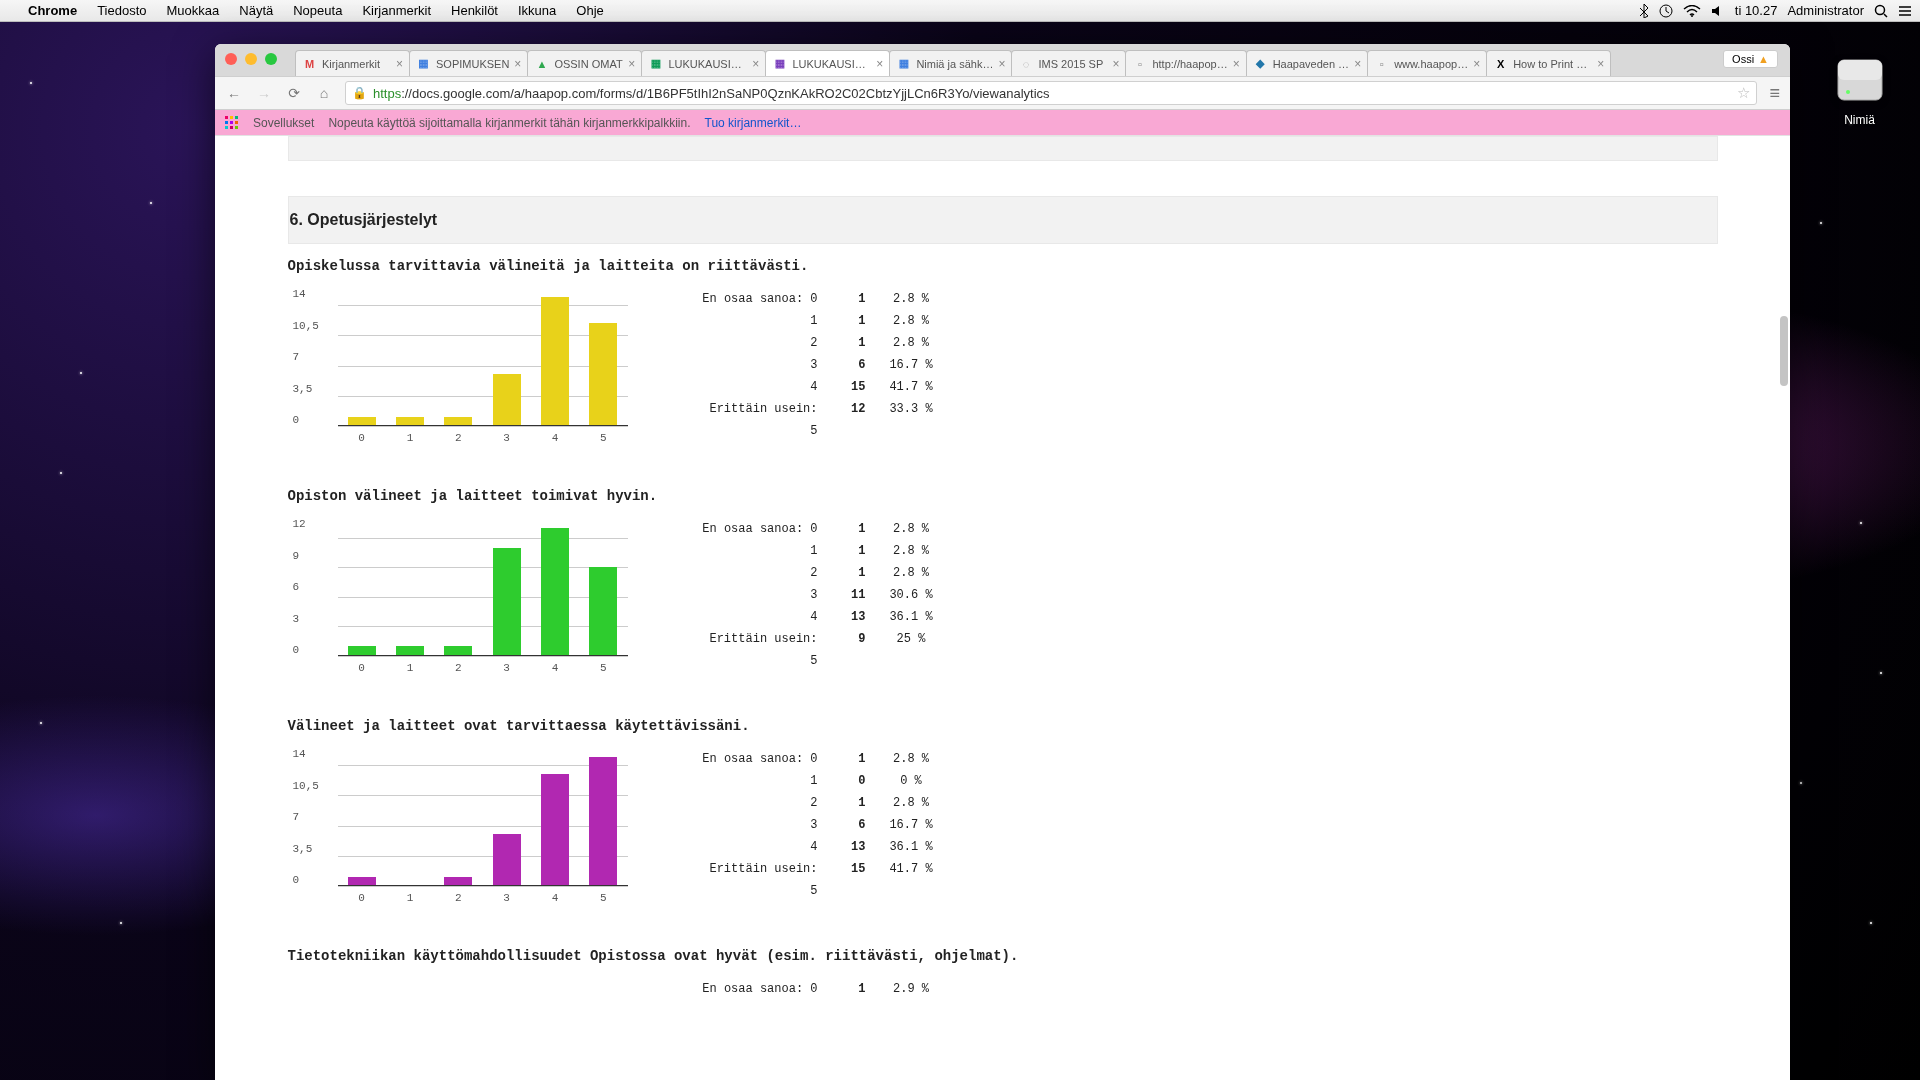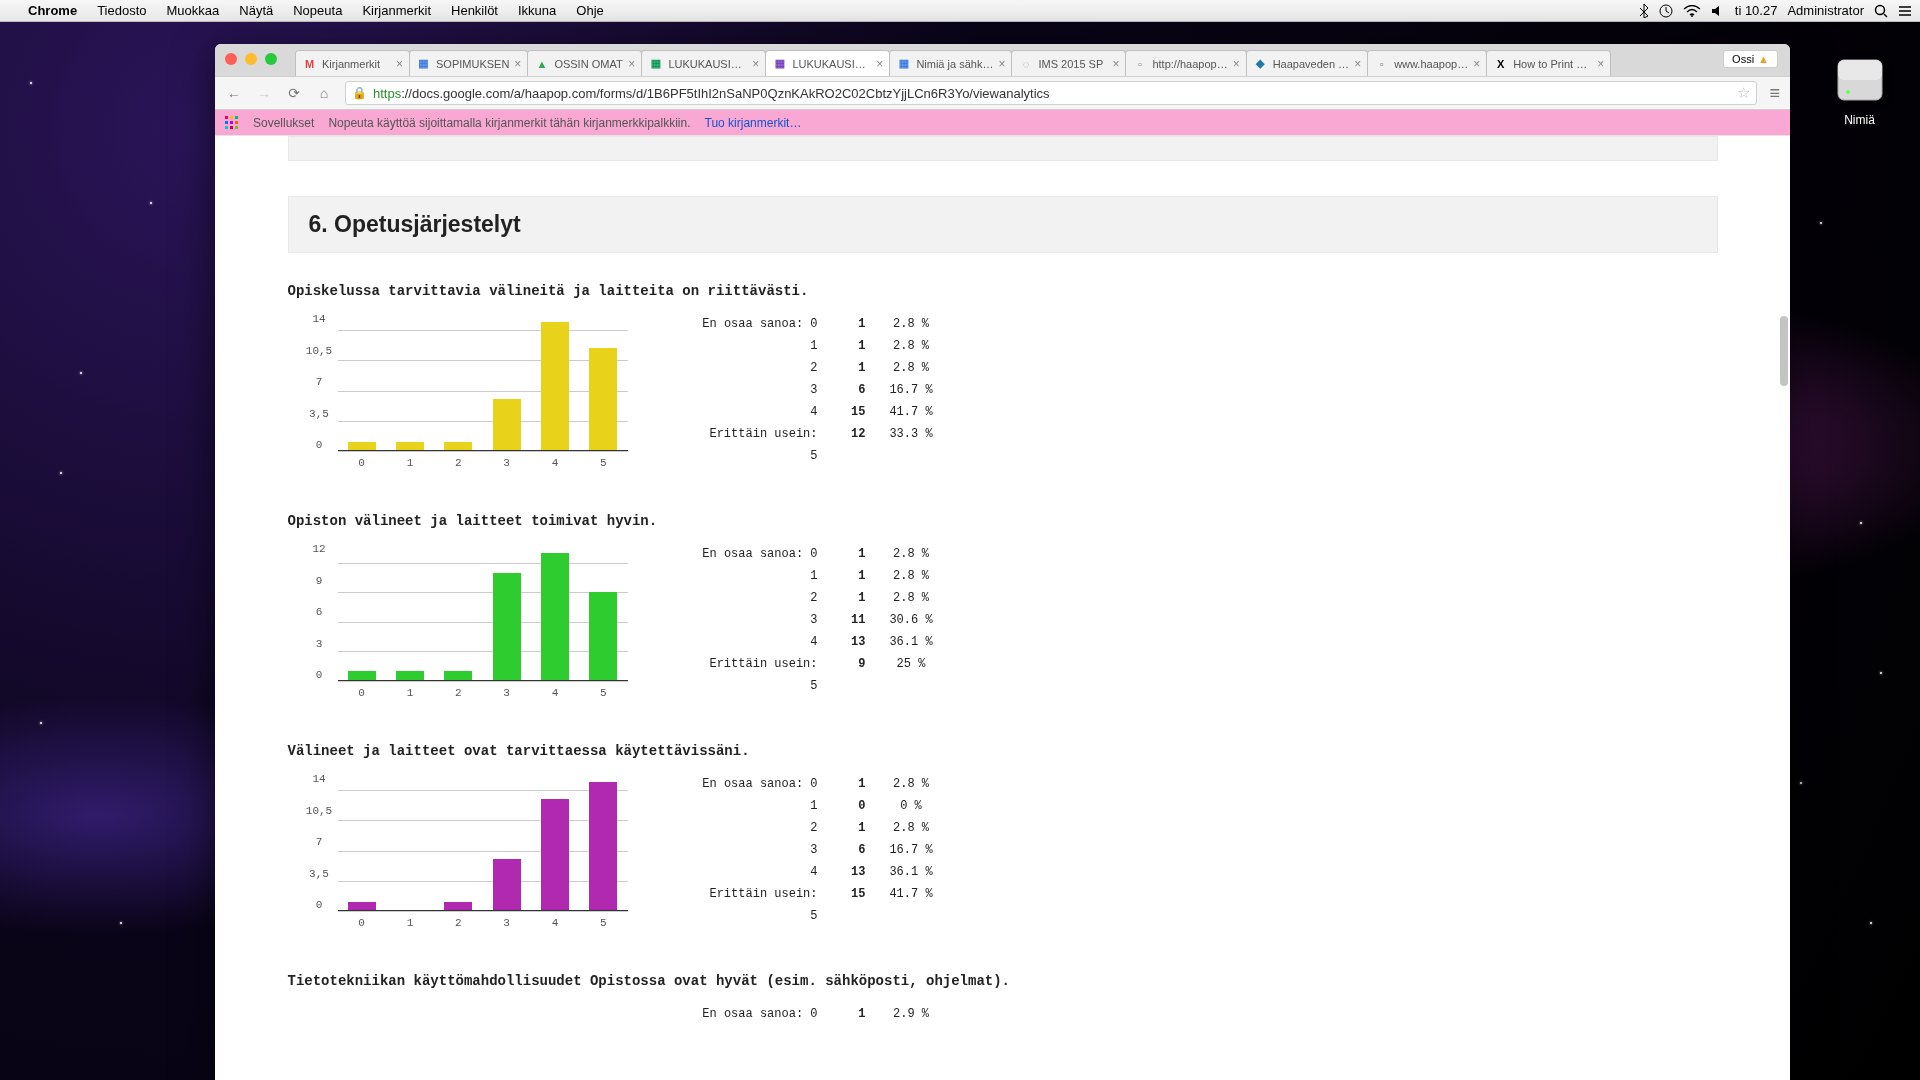--- a/index.html
+++ b/index.html
@@ -69,30 +69,30 @@
   .bkbar .apps-icon span { background:#e06; }
   .bkbar .apps-icon span:nth-child(2){background:#fb0;} .bkbar .apps-icon span:nth-child(3){background:#0b7;}
   .bkbar .apps-icon span:nth-child(4){background:#07e;} .bkbar .apps-icon span:nth-child(5){background:#a0e;}
   .bkbar .apps-icon span:nth-child(6){background:#e60;} .bkbar .apps-icon span:nth-child(7){background:#0cc;}
   .bkbar .apps-icon span:nth-child(8){background:#c06;} .bkbar .apps-icon span:nth-child(9){background:#6c0;}
   .bkbar .link { color:#1155cc; }
   
   .viewport { flex:1; overflow:auto; background:#fff; position:relative; }
   .page { width:1430px; margin:0 auto; padding:0 0 40px 0; }
   .greybar { height:25px; background:#f2f2f2; border:1px solid #e8e8e8; margin-bottom:35px;}
-  .section-header { background:#f2f2f2; border:1px solid #e8e8e8; padding:14px 20px;
-    font-size:23px; font-weight:bold; color:#222; margin-bottom:30px; }
+  .section-header { background:#f2f2f2; border:1px solid #e8e8e8; padding:14px 1px;
+    font-size:16px; font-weight:bold; color:#222; margin-bottom:14px; }
   .question { margin-bottom:40px;font-family:Liberation Mono, monospace; }
   .qtitle { font-size:14px; font-weight:bold; color:#222; margin-bottom:14px; }
   .qbody { display:flex; align-items:flex-start; gap:70px; }
   
   .chart { position:relative; width:340px; height:160px; }
-  .chart .ylabels { position:absolute; left:12px; top:0; bottom:22px; width:45px;
+  .chart .ylabels { position:absolute; left:5px; top:0; bottom:22px; width:45px;
     display:flex; flex-direction:column; justify-content:space-between; font-size:11px; color:#555;
-    text-align:center; padding-right:6px; }
+    text-align:left; padding-right:6px; }
   .chart .plot { position:absolute; left:50px; right:0; top:0; bottom:22px; }
   .chart .grid { position:absolute; inset:0; }
   .chart .grid .gl { position:absolute; left:0; right:0; height:1px; background:#ccc; }
   .chart .axis-line { position:absolute; left:0; right:0; bottom:0; height:1px; background:#333; }
   .chart .bars { position:absolute; inset:0; display:flex; align-items:flex-end; justify-content:space-around; }
   .chart .bar { width:28px; }
   .chart .xlabels { position:absolute; left:50px; right:0; bottom:0; height:20px;
     display:flex; justify-content:space-around; font-size:11px; color:#555; align-items:center;}
   
   .dtable { font-size:12px; color:#222; }
@@ -497,21 +497,21 @@
       <span class="lab">Erittäin usein: 5</span>
       <span class="cnt">15</span>
       <span class="pct">41.7 %</span>
                   </div>
                 </div>
     </div>
             </div>
           </div>
 
         <div class="question">
-          <div class="qtitle">Tietotekniikan käyttömahdollisuudet Opistossa ovat hyvät (esim. sähköposti, ohjelmat).</div>
+          <div class="qtitle">Tietotekniikan käyttömahdollisuudet Opistossa ovat hyvät (esim. riittävästi, ohjelmat).</div>
           <div class="qbody">
             <div style="width:340px"></div>
             <div class="dtable">
               <div class="row">
                 <span class="lab">En osaa sanoa: 0</span>
                 <span class="cnt">1</span>
                 <span class="pct">2.9 %</span>
               </div>
             </div>
           </div>

